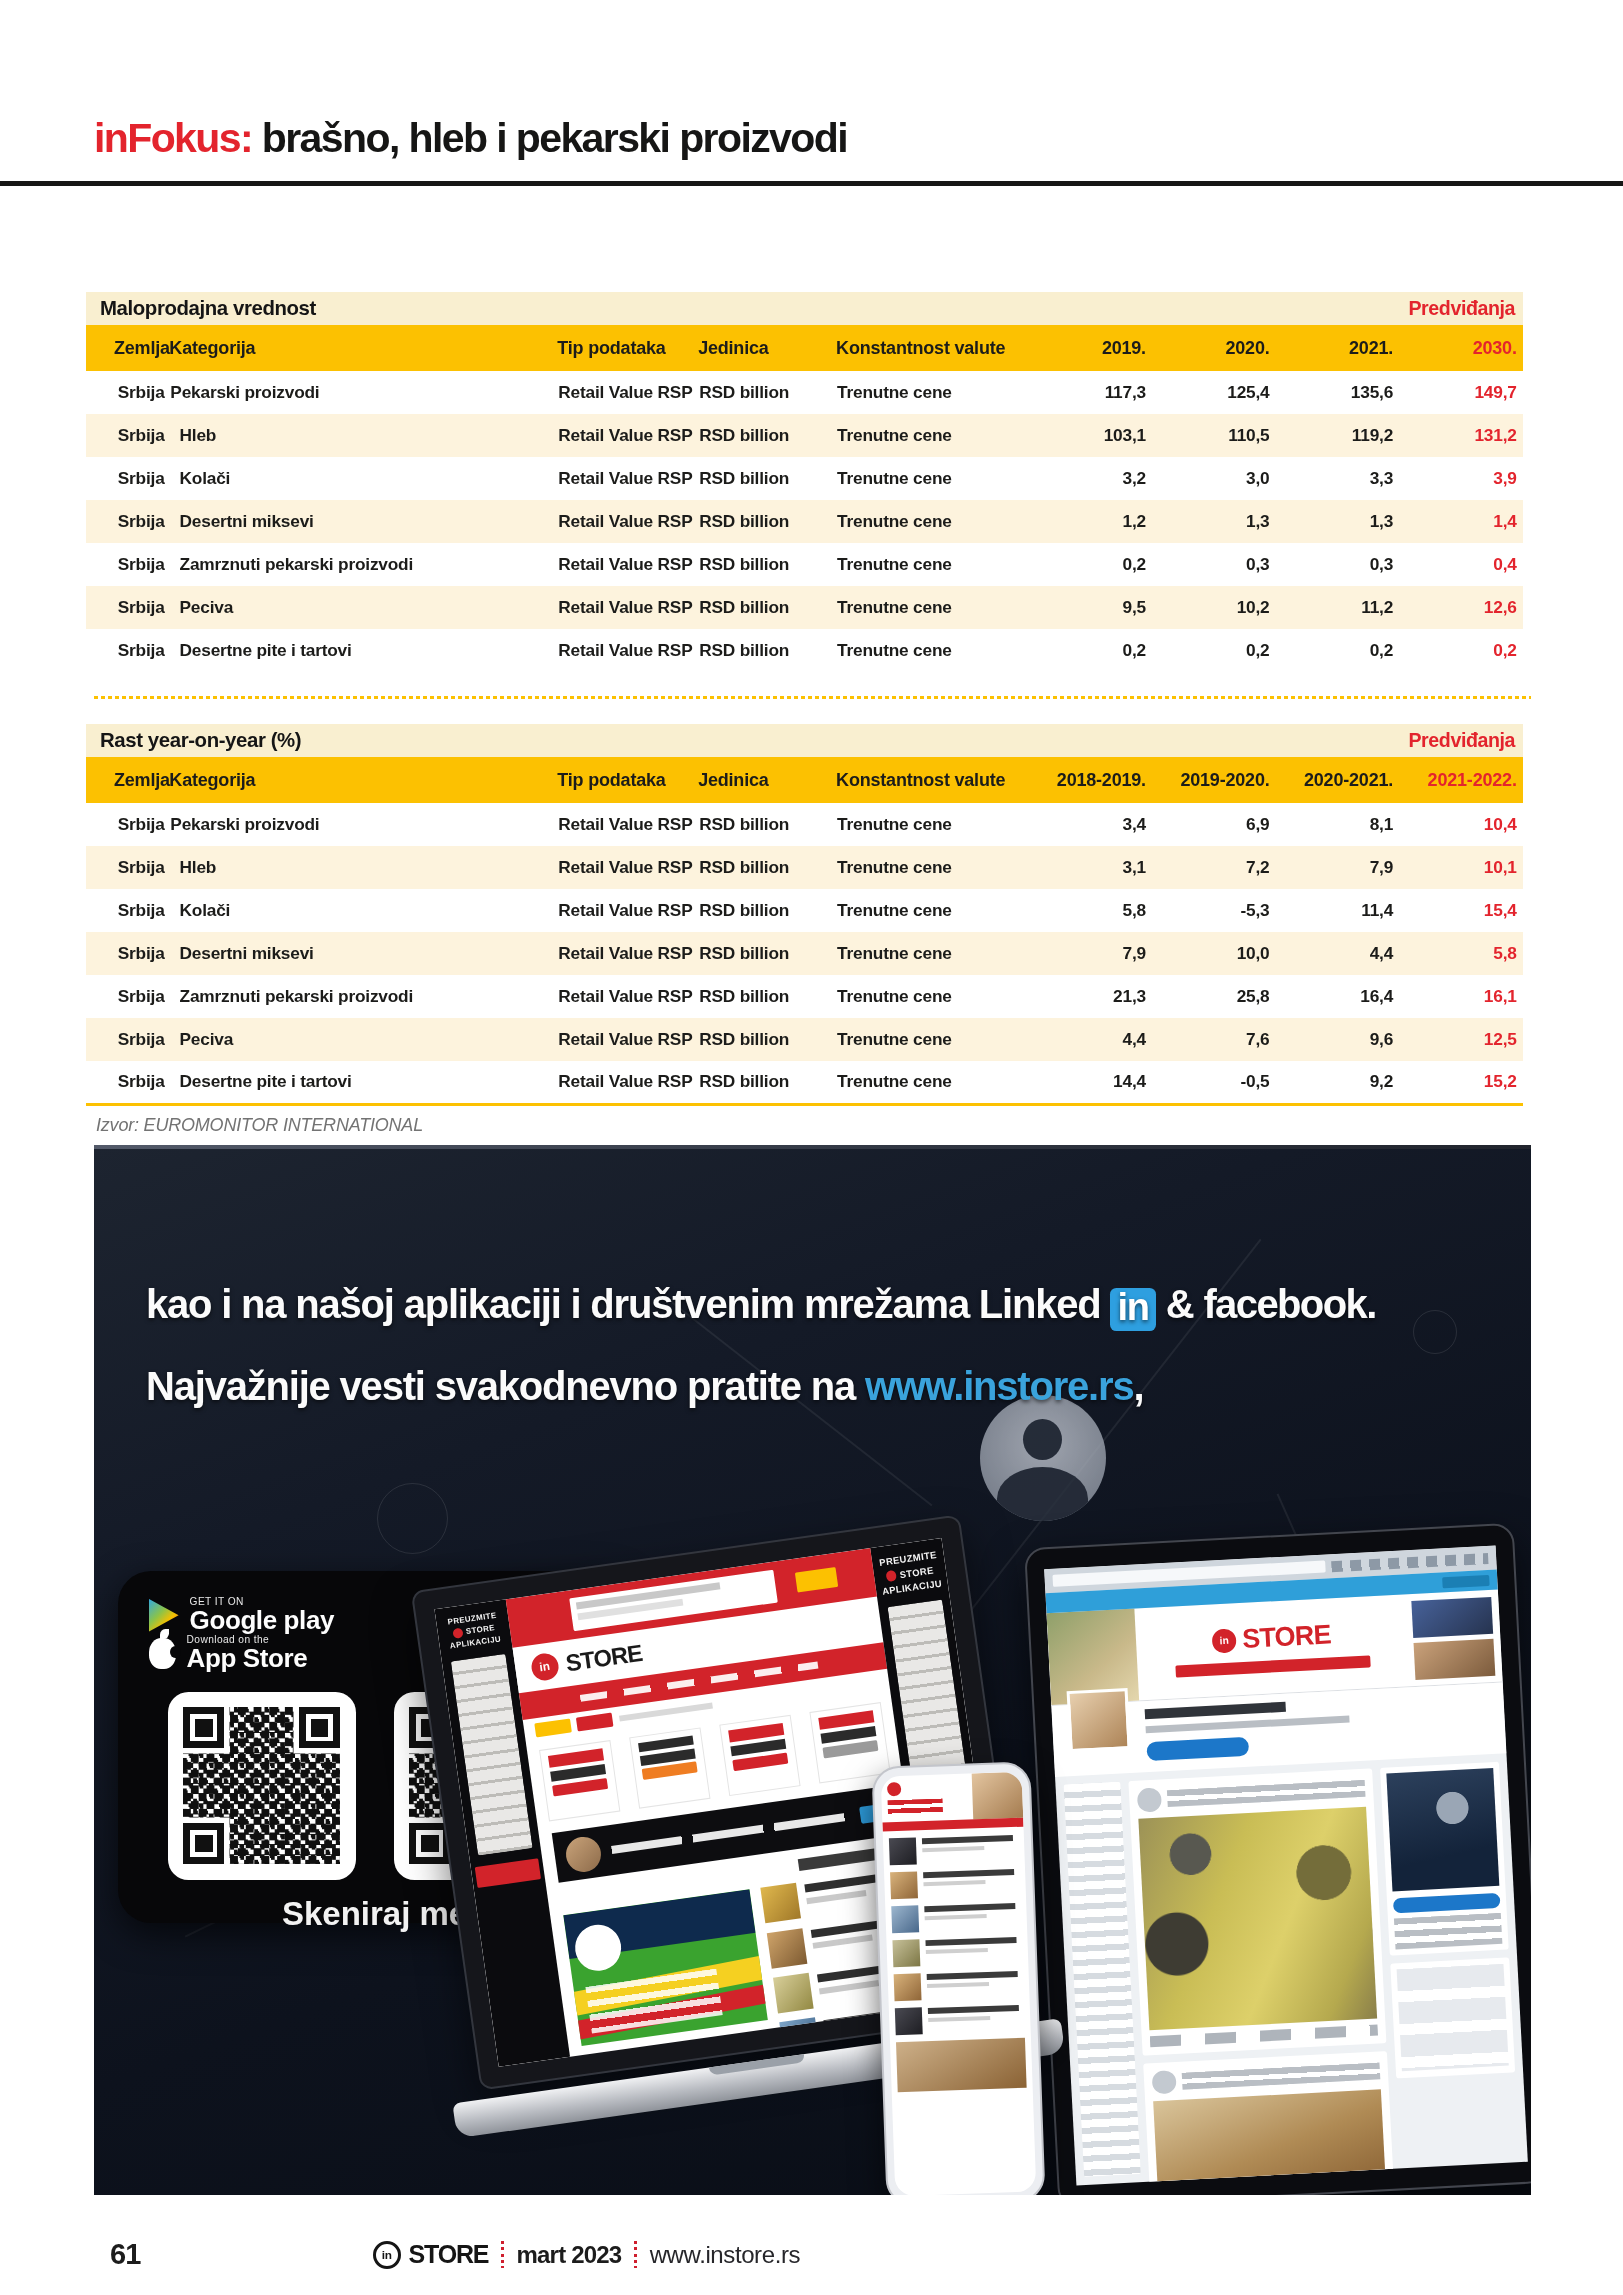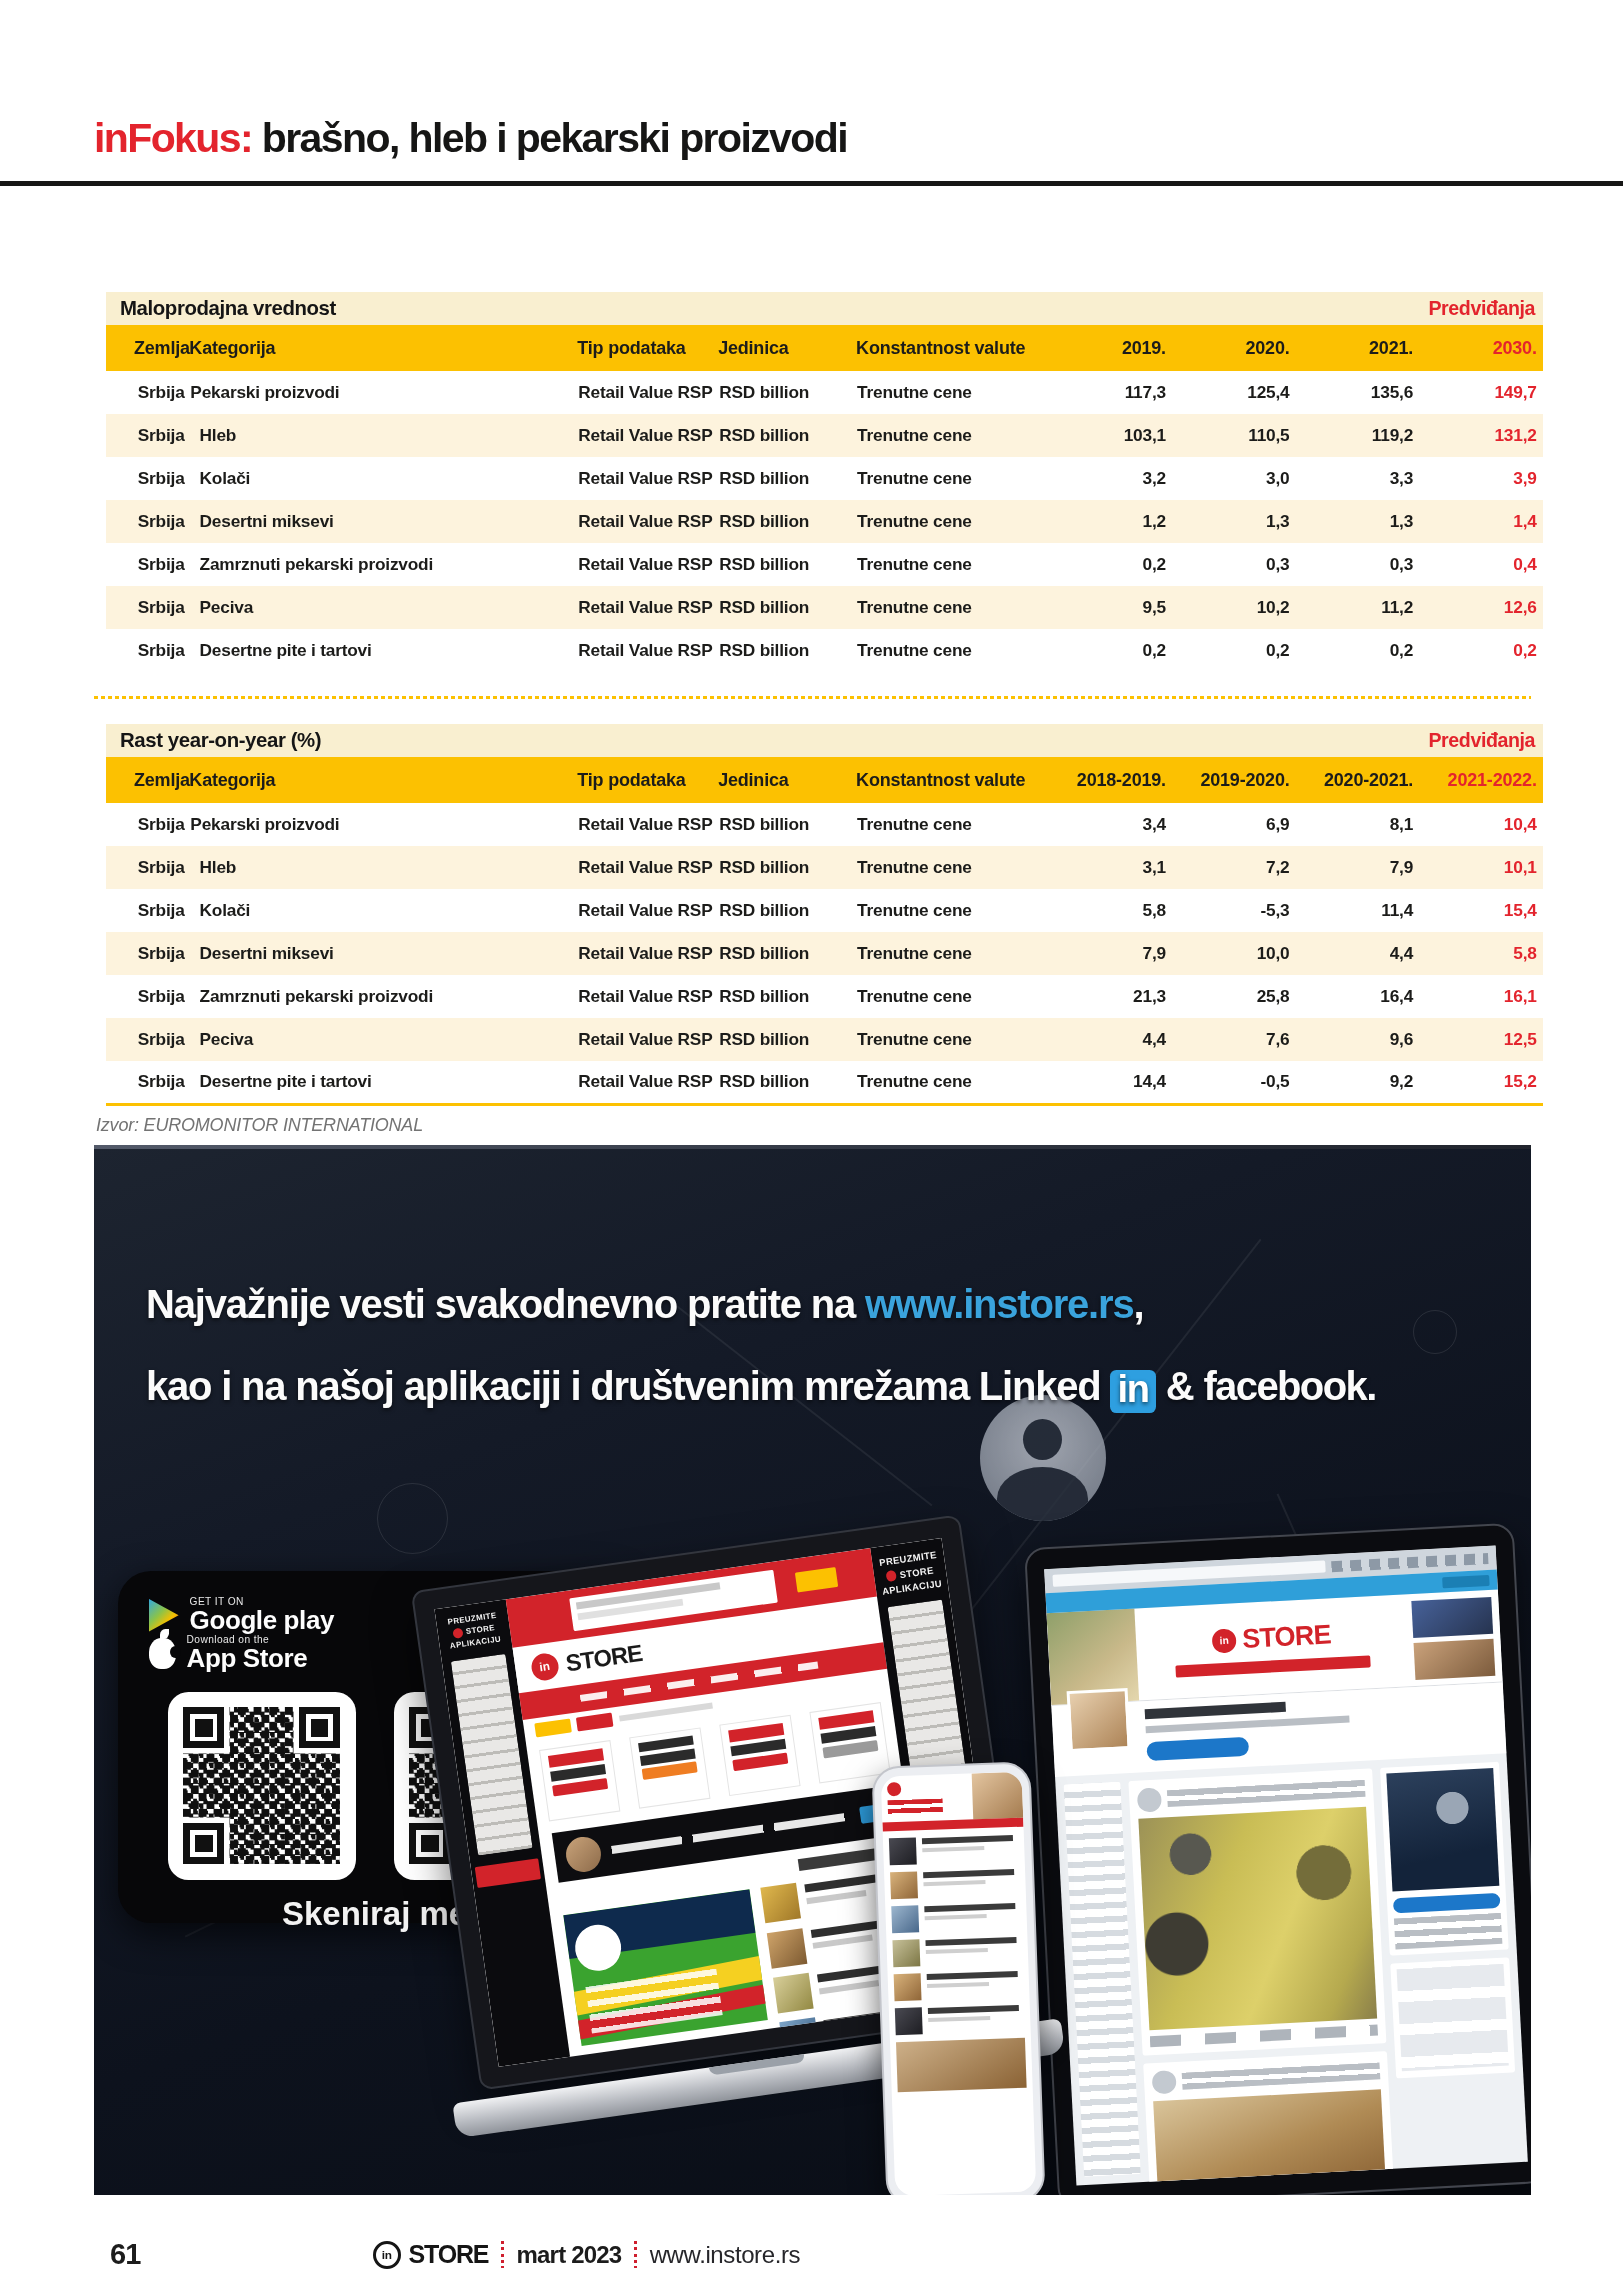--- a/index.html
+++ b/index.html
@@ -5,21 +5,21 @@
   * { box-sizing: border-box; }
   body { margin:0; background:#ffffff; font-family:"Liberation Sans", sans-serif; }
   .page { position:relative; width:1623px; height:2295px; background:#fff; overflow:hidden; }
 
   
   .masthead { position:absolute; top:115px; left:94px; font-size:41px; font-weight:bold; letter-spacing:-1.6px; color:#161615; white-space:nowrap; }
   .masthead .brand { color:#e3242d; }
   .masthead-rule { position:absolute; top:181px; left:0; width:1623px; height:4.7px; background:#161615; }
 
   
-  .datatable { position:absolute; left:106px; width:1437px; }
+  .datatable { position:absolute; left:86px; width:1437px; }
   .t1 { top:292px; }
   .t2 { top:724px; }
   .table-title { height:33px; background:#f9efd0; display:flex; justify-content:space-between; align-items:center; padding:0 7.9px 0 14px; }
   .table-title .tt { font-weight:bold; font-size:20.4px; letter-spacing:-0.4px; color:#151515; }
   .table-title .forecast { font-weight:bold; font-size:19.6px; color:#e3242d; letter-spacing:-0.4px; }
   table { width:100%; border-collapse:collapse; table-layout:fixed; }
   thead tr { background:#fcc101; height:46px; }
   th { font-size:18px; font-weight:bold; color:#1c1c1a; text-align:left; letter-spacing:-0.2px; padding:0; }
   tbody tr { height:43px; background:#fff;margin-top:27px; }
   tbody tr:nth-child(even) { background:#fdf3dd; }
@@ -461,22 +461,22 @@
     <div class="net-line nl3"></div>
     <div class="net-line nl4"></div>
     <div class="ghost-dot gd1"></div>
     <div class="ghost-dot gd2"></div>
     <div class="ghost-avatar">
       <div class="gh-head"></div>
       <div class="gh-body"></div>
     </div>
 
     <div class="headline">
+      <div><span>kao i na našoj aplikaciji i društvenim mrežama </span><span>Linked</span> <span class="in-chip">in</span><span> &amp; </span> <span class="fb-word">facebook</span><span>.</span></div>
       <div><span>Najvažnije vesti svakodnevno  pratite na </span><span class="link-blue">www.instore.rs</span><span>,</span></div>
-      <div><span>kao i na našoj aplikaciji i društvenim mrežama </span><span>Linked</span> <span class="in-chip">in</span><span> &amp; </span> <span class="fb-word">facebook</span><span>.</span></div>
     </div>
 
     <div class="qr-panel">
       <div class="badges">
         <div class="badge">
           <div class="play-glyph"></div>
           <div class="badge-txt">
             <div class="small">GET IT ON</div>
             <div class="big">Google play</div>
           </div>

